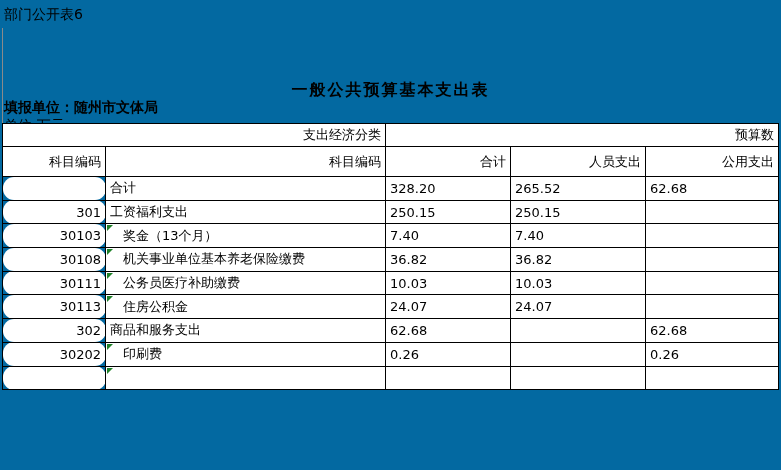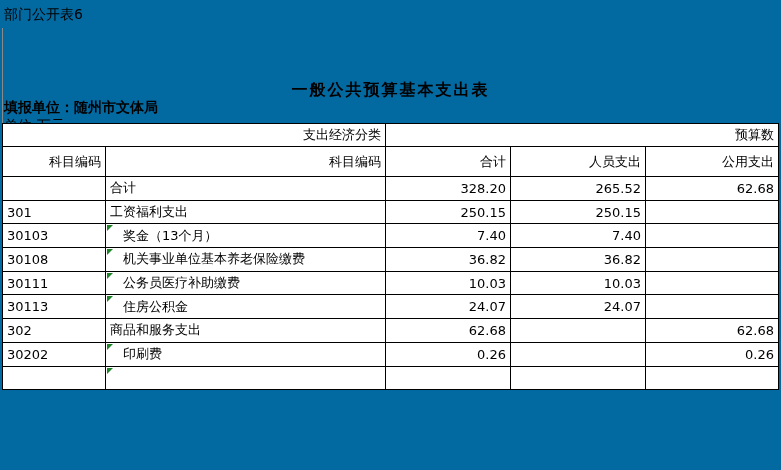--- a/index.html
+++ b/index.html
@@ -22,24 +22,24 @@
 
   table.budget{position:absolute;left:2px;top:123px;width:776px;
     border-collapse:collapse;table-layout:fixed;font-size:13px;}
   table.budget th,table.budget td{
     border:1px solid #000;padding:0 4px;overflow:hidden;white-space:nowrap;
     font-weight:normal;position:relative;background:#fff;}
   thead tr.group-row{height:23px;}
   thead tr.cols-row{height:30px;padding-left:16px;}
   tbody tr{height:23.7px;}
   th{text-align:right;}
-  td.code{text-align:left;padding-left:8px;}
+  td.code{text-align:right;padding-left:8px;border-radius:11px;}
   td.name{text-align:left;padding-left:5px;}
   td.name.indent{padding-left:17px;}
-  td.num{text-align:right;padding-right:4px;}
+  td.num{padding-right:4px;}
 
   .tri{position:absolute;left:1px;top:1px;width:0;height:0;
     border-top:6px solid #1e8228;border-right:6px solid transparent;}
   .lbar{position:absolute;left:0;top:1px;width:2px;height:18px;background:#1e8228;}
 </style>
 </head>
 <body>
 
 <div class="page">
 

